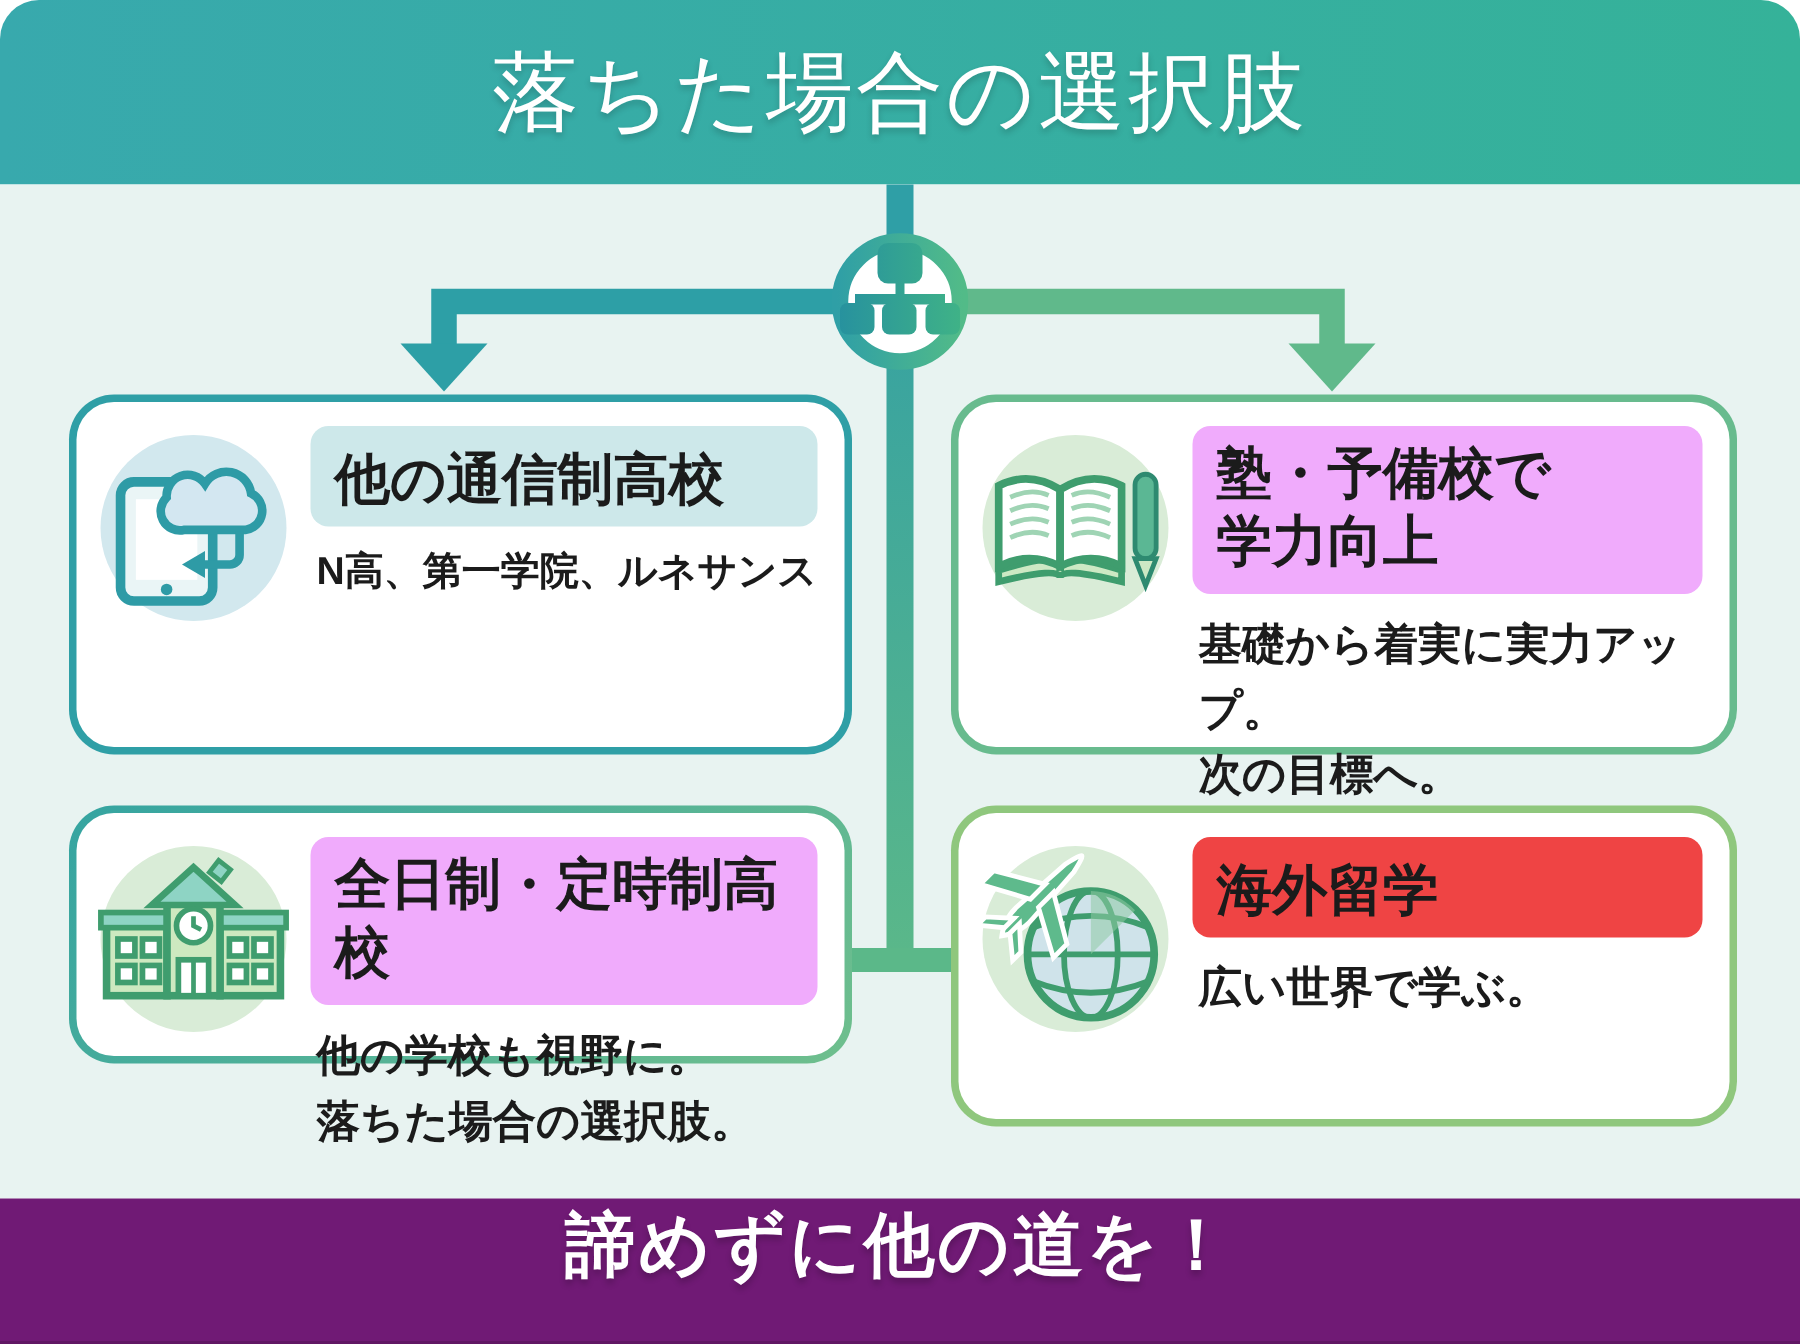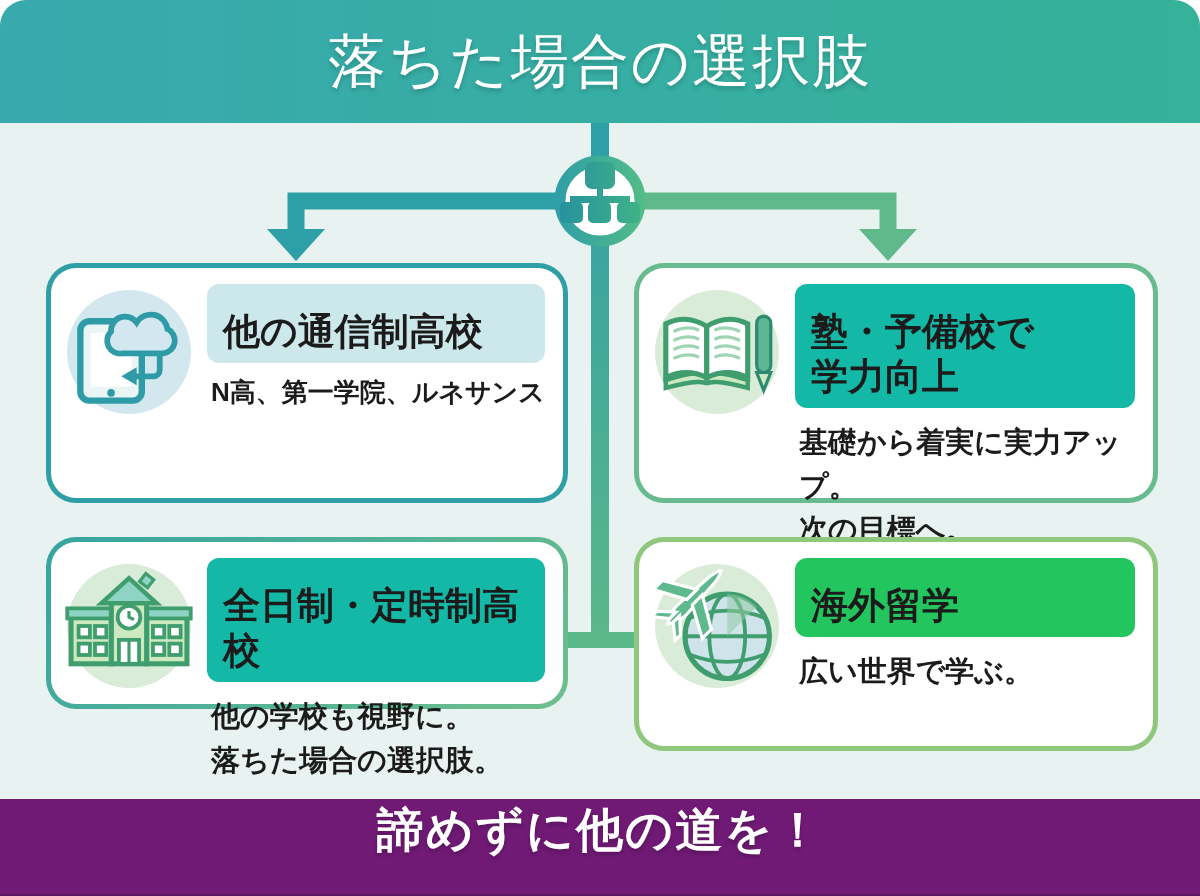--- a/index.html
+++ b/index.html
@@ -40,26 +40,26 @@
   .icon-circle {
     flex:none; width:124px; height:124px; border-radius:50%;
     display:flex; align-items:center; justify-content:center;
     margin-top:6px; overflow:visible;
   }
   .icon-circle svg { overflow:visible; }
   .bg-teal  { background:#d2e8ee; }
   .bg-green { background:#d9ecd7; }
   .card-text { flex:1; min-width:0; }
   .title-hl {
-    display:block; border-radius:12px; padding:25px 16px 9px 16px;
+    display:block; border-radius:12px; padding:13px 16px 9px 16px;
     font-size:37px; font-weight:bold; color:#1b1b1b; line-height:1.22;
   }
   .hl-teal  { background:#cde8ea; }
-  .hl-green { background:#14b8a6; }
-  .hl-green2{ background:#22c55e; }
+  .hl-green { background:#f0abfc;font-family:Liberation Mono, monospace; }
+  .hl-green2{ background:#ef4444; }
   .subtitle { font-size:26px; font-weight:bold; color:#1b1b1b; margin:12px 0 0 4px; }
   .desc { font-size:29px; font-weight:bold; color:#1b1b1b; line-height:1.5;
           margin:13px 0 0 4px; }
   
   .banner-bottom {
     position:absolute; left:0; top:799px; width:1200px; height:100px;
     background:#701a75;
     display:flex; justify-content:center;
   }
   .banner-bottom::after {

